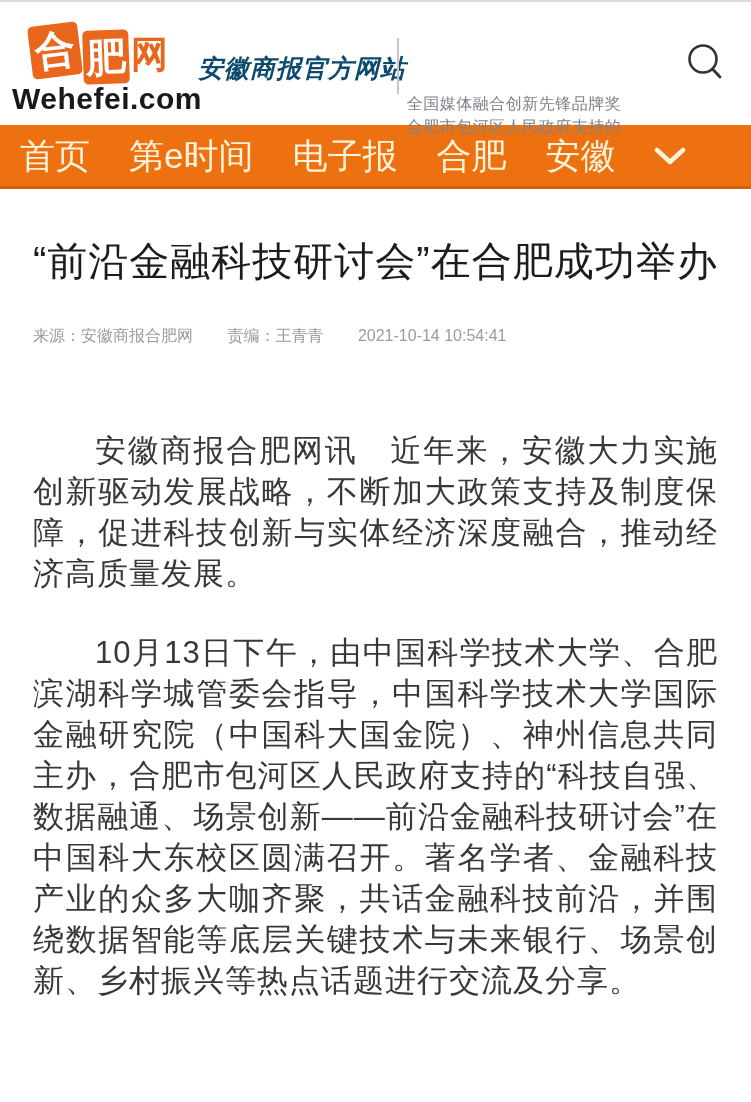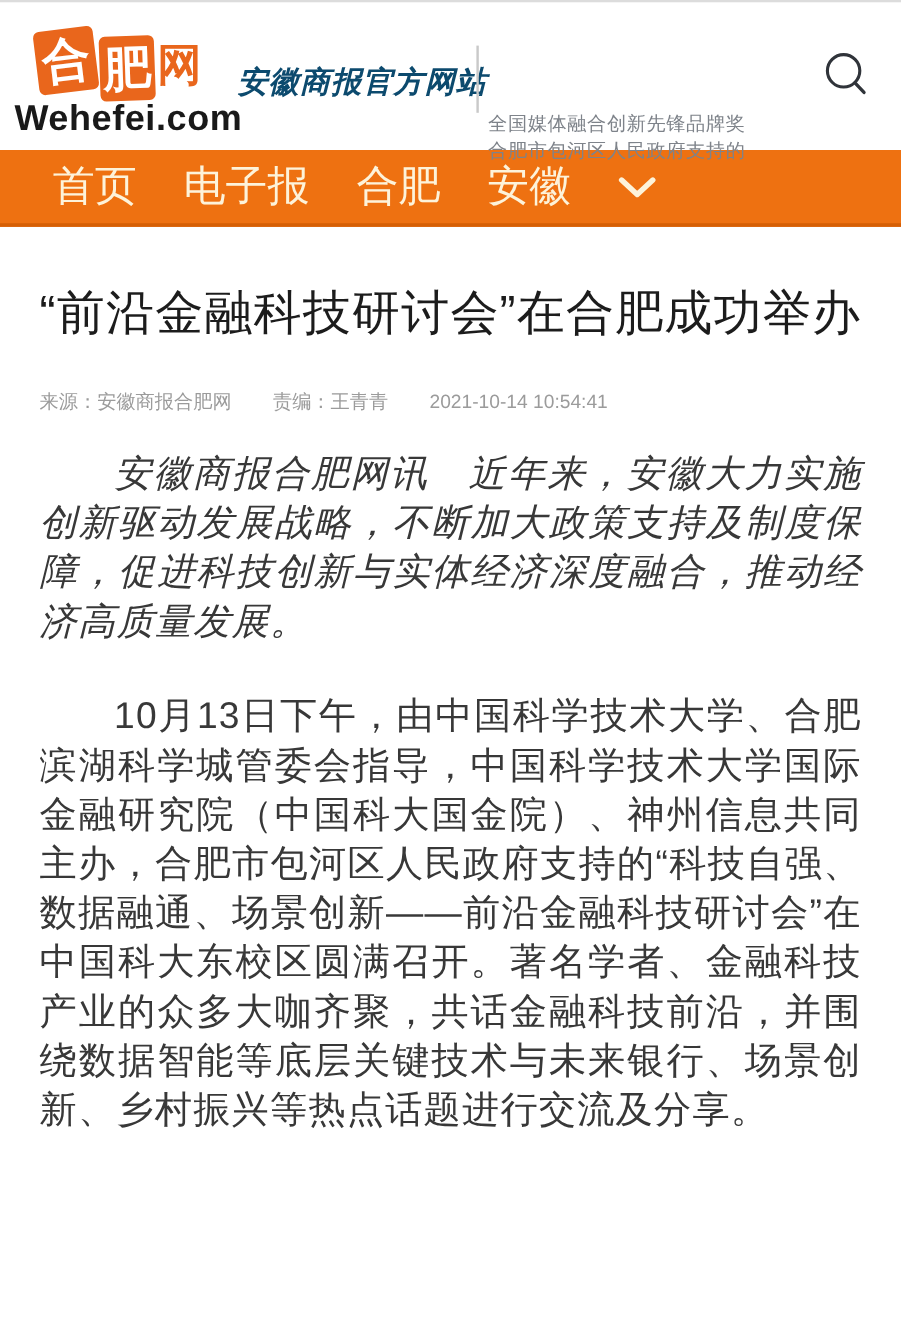--- a/index.html
+++ b/index.html
@@ -33,41 +33,41 @@
     font-size:16px; line-height:23px; color:#7e838a; letter-spacing:0.5px;margin-top:48px;
   }
   .search-btn {
     position:absolute; left:678px; top:36px; width:52px; height:52px;
     background:none; border:none; padding:0; cursor:pointer;
   }
 
   
   .main-nav {
     height:61px; background:#ee7111; border-bottom:3px solid #d55f05;
-    display:flex; align-items:center; gap:39px; padding:0 20px 0 44px;
+    display:flex; align-items:center; gap:39px; padding:0 20px 0 20px;
     box-sizing:content-box;
   }
   .main-nav a {
     color:#fdf3da; font-size:35px; line-height:1; text-decoration:none; white-space:nowrap;
   }
   .nav-more { background:none; border:none; padding:0; margin-top:6px; cursor:pointer; }
 
   
   .content { padding:0 33px; }
   .article-title {
     margin:44px 0 0; font-size:40px; line-height:57px; font-weight:500;
     color:#1c1c1c; letter-spacing:1px;
   }
   .article-meta { margin-top:32px; font-size:16px; line-height:28px; color:#9b9b9b; white-space:nowrap; }
   .article-meta .m-gap { margin-left:30px; }
   .article-body p {
     margin:38px 0 0; font-size:31px; line-height:41px; letter-spacing:1px;
     color:#383838; text-indent:2em; text-align:justify;
   }
-  .article-body p.first { margin-top:24px;font-style:italic; }
+  .article-body p.first { margin-top:80px; }
 </style>
 </head>
 <body>
 
 <div class="page">
 
   <header class="site-header">
     <a class="logo">
       <span class="logo-tile tile-he">合</span>
       <span class="logo-tile tile-fei">肥</span>
@@ -87,20 +87,21 @@
     <button class="search-btn" aria-label="search">
       <svg width="46" height="46" viewBox="0 0 46 46">
         <circle cx="22" cy="19" r="13.5" fill="none" stroke="#30343a" stroke-width="2.6"></circle>
         <line x1="31.5" y1="29" x2="39" y2="37" stroke="#30343a" stroke-width="2.8" stroke-linecap="round"></line>
       </svg>
     </button>
   </header>
 
   <nav class="main-nav">
     <a>首页</a>
+    <a>第e时间</a>
     <a>电子报</a>
     <a>合肥</a>
     <a>安徽</a>
     <button class="nav-more" aria-label="more">
       <svg width="32" height="20" viewBox="0 0 32 20">
         <polyline points="3,3 16,15 29,3" fill="none" stroke="#fdf3da" stroke-width="4.5" stroke-linecap="round" stroke-linejoin="round"></polyline>
       </svg>
     </button>
   </nav>
 

